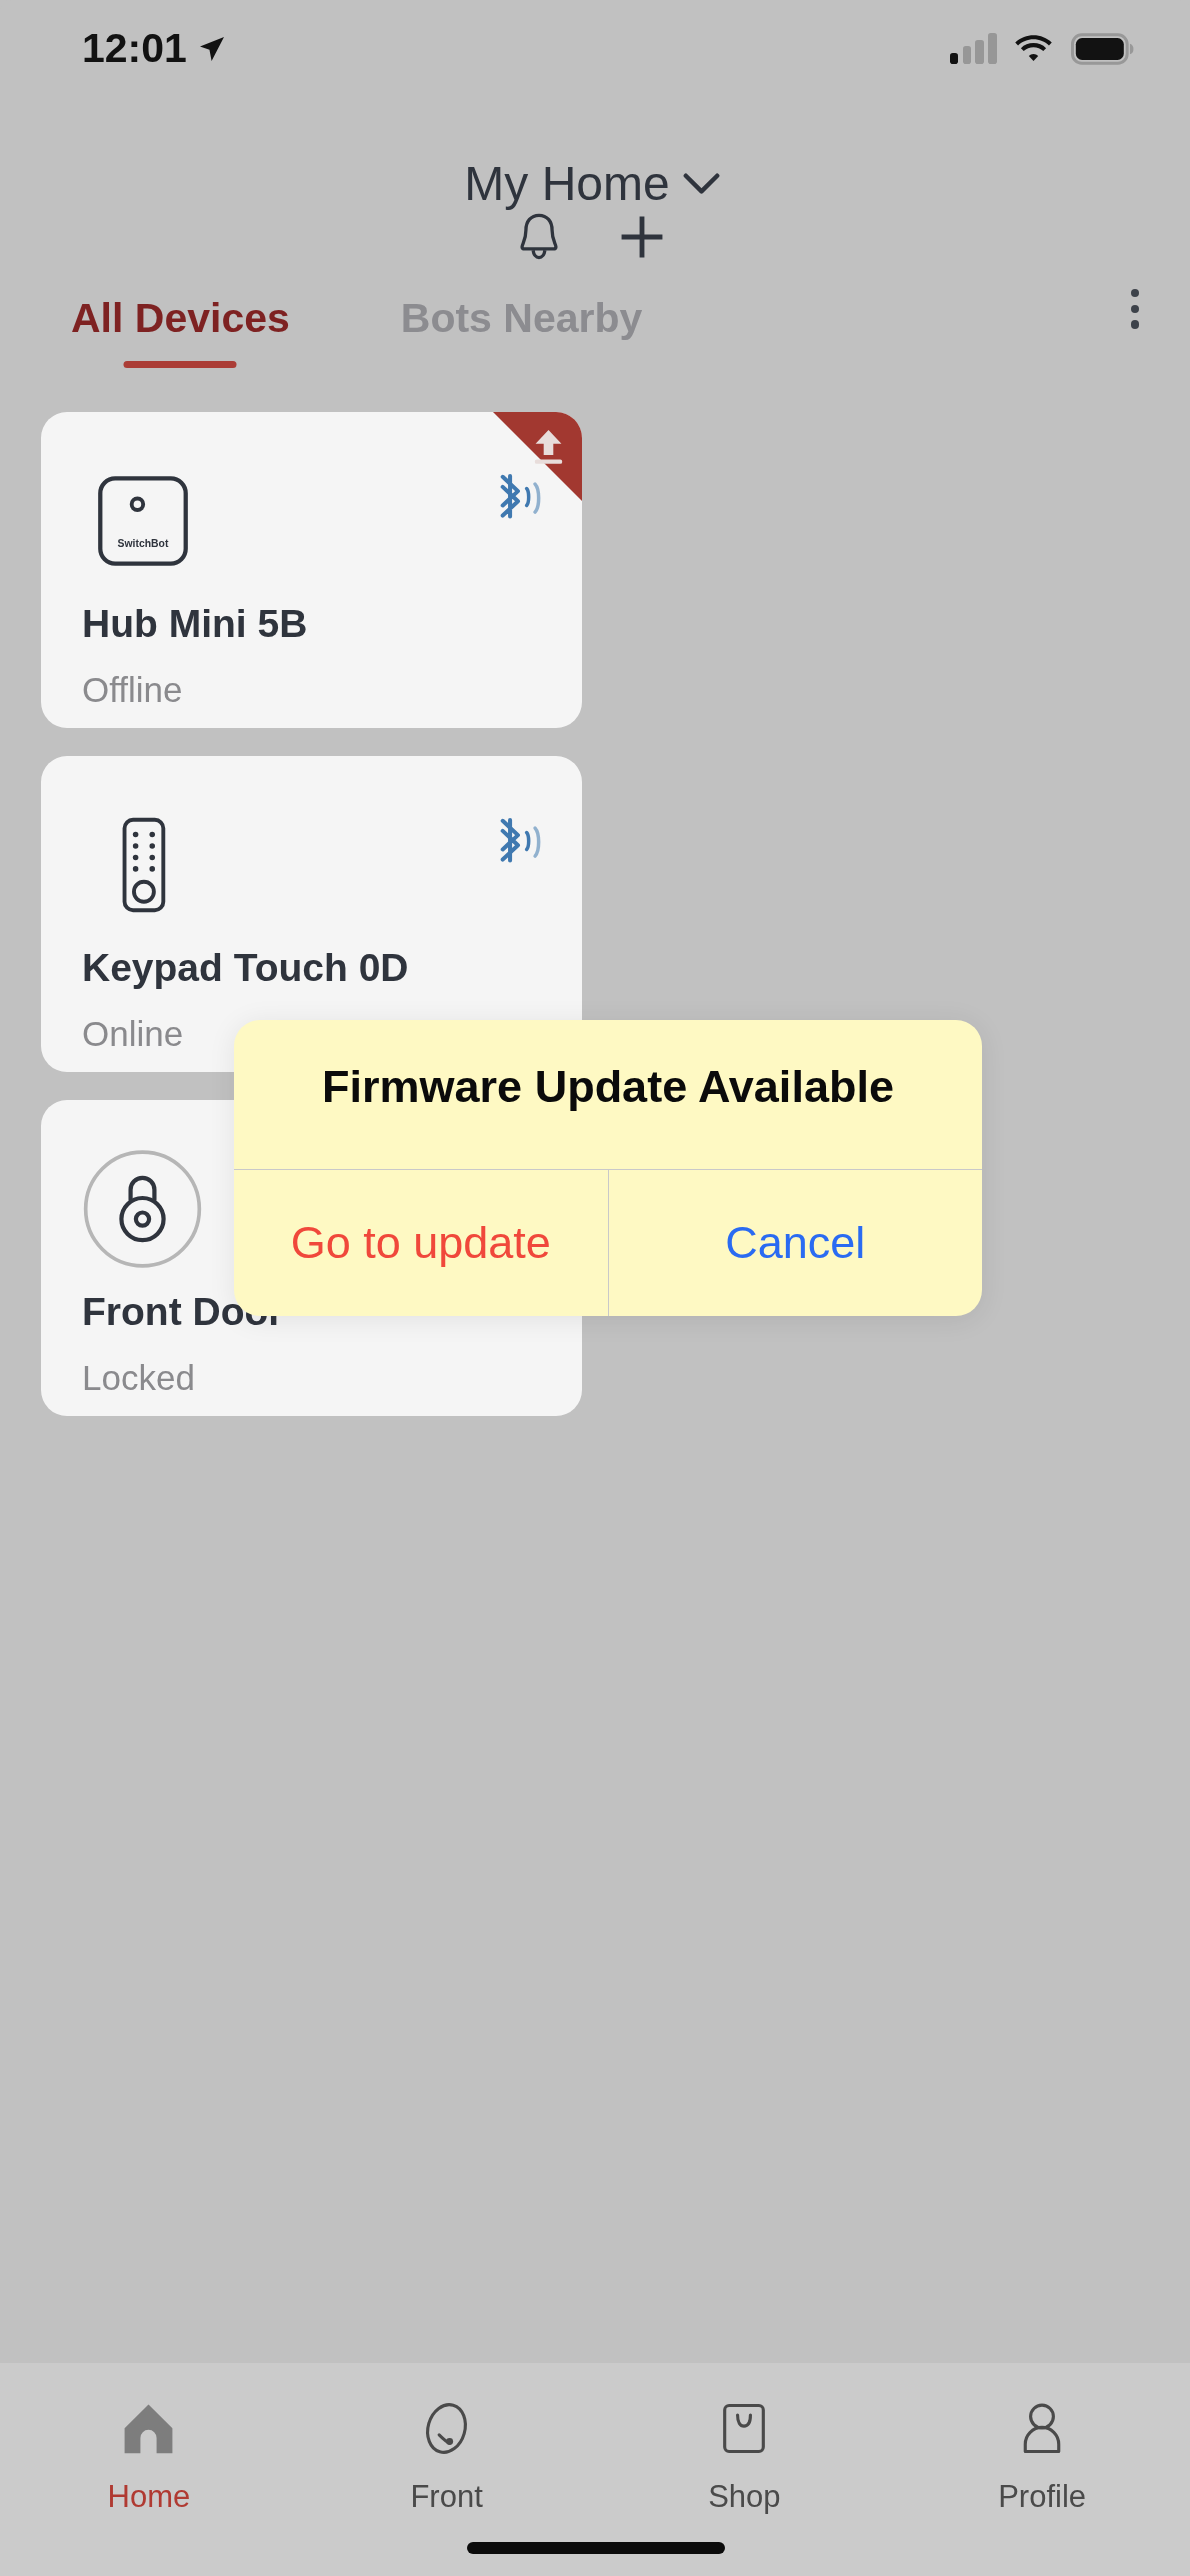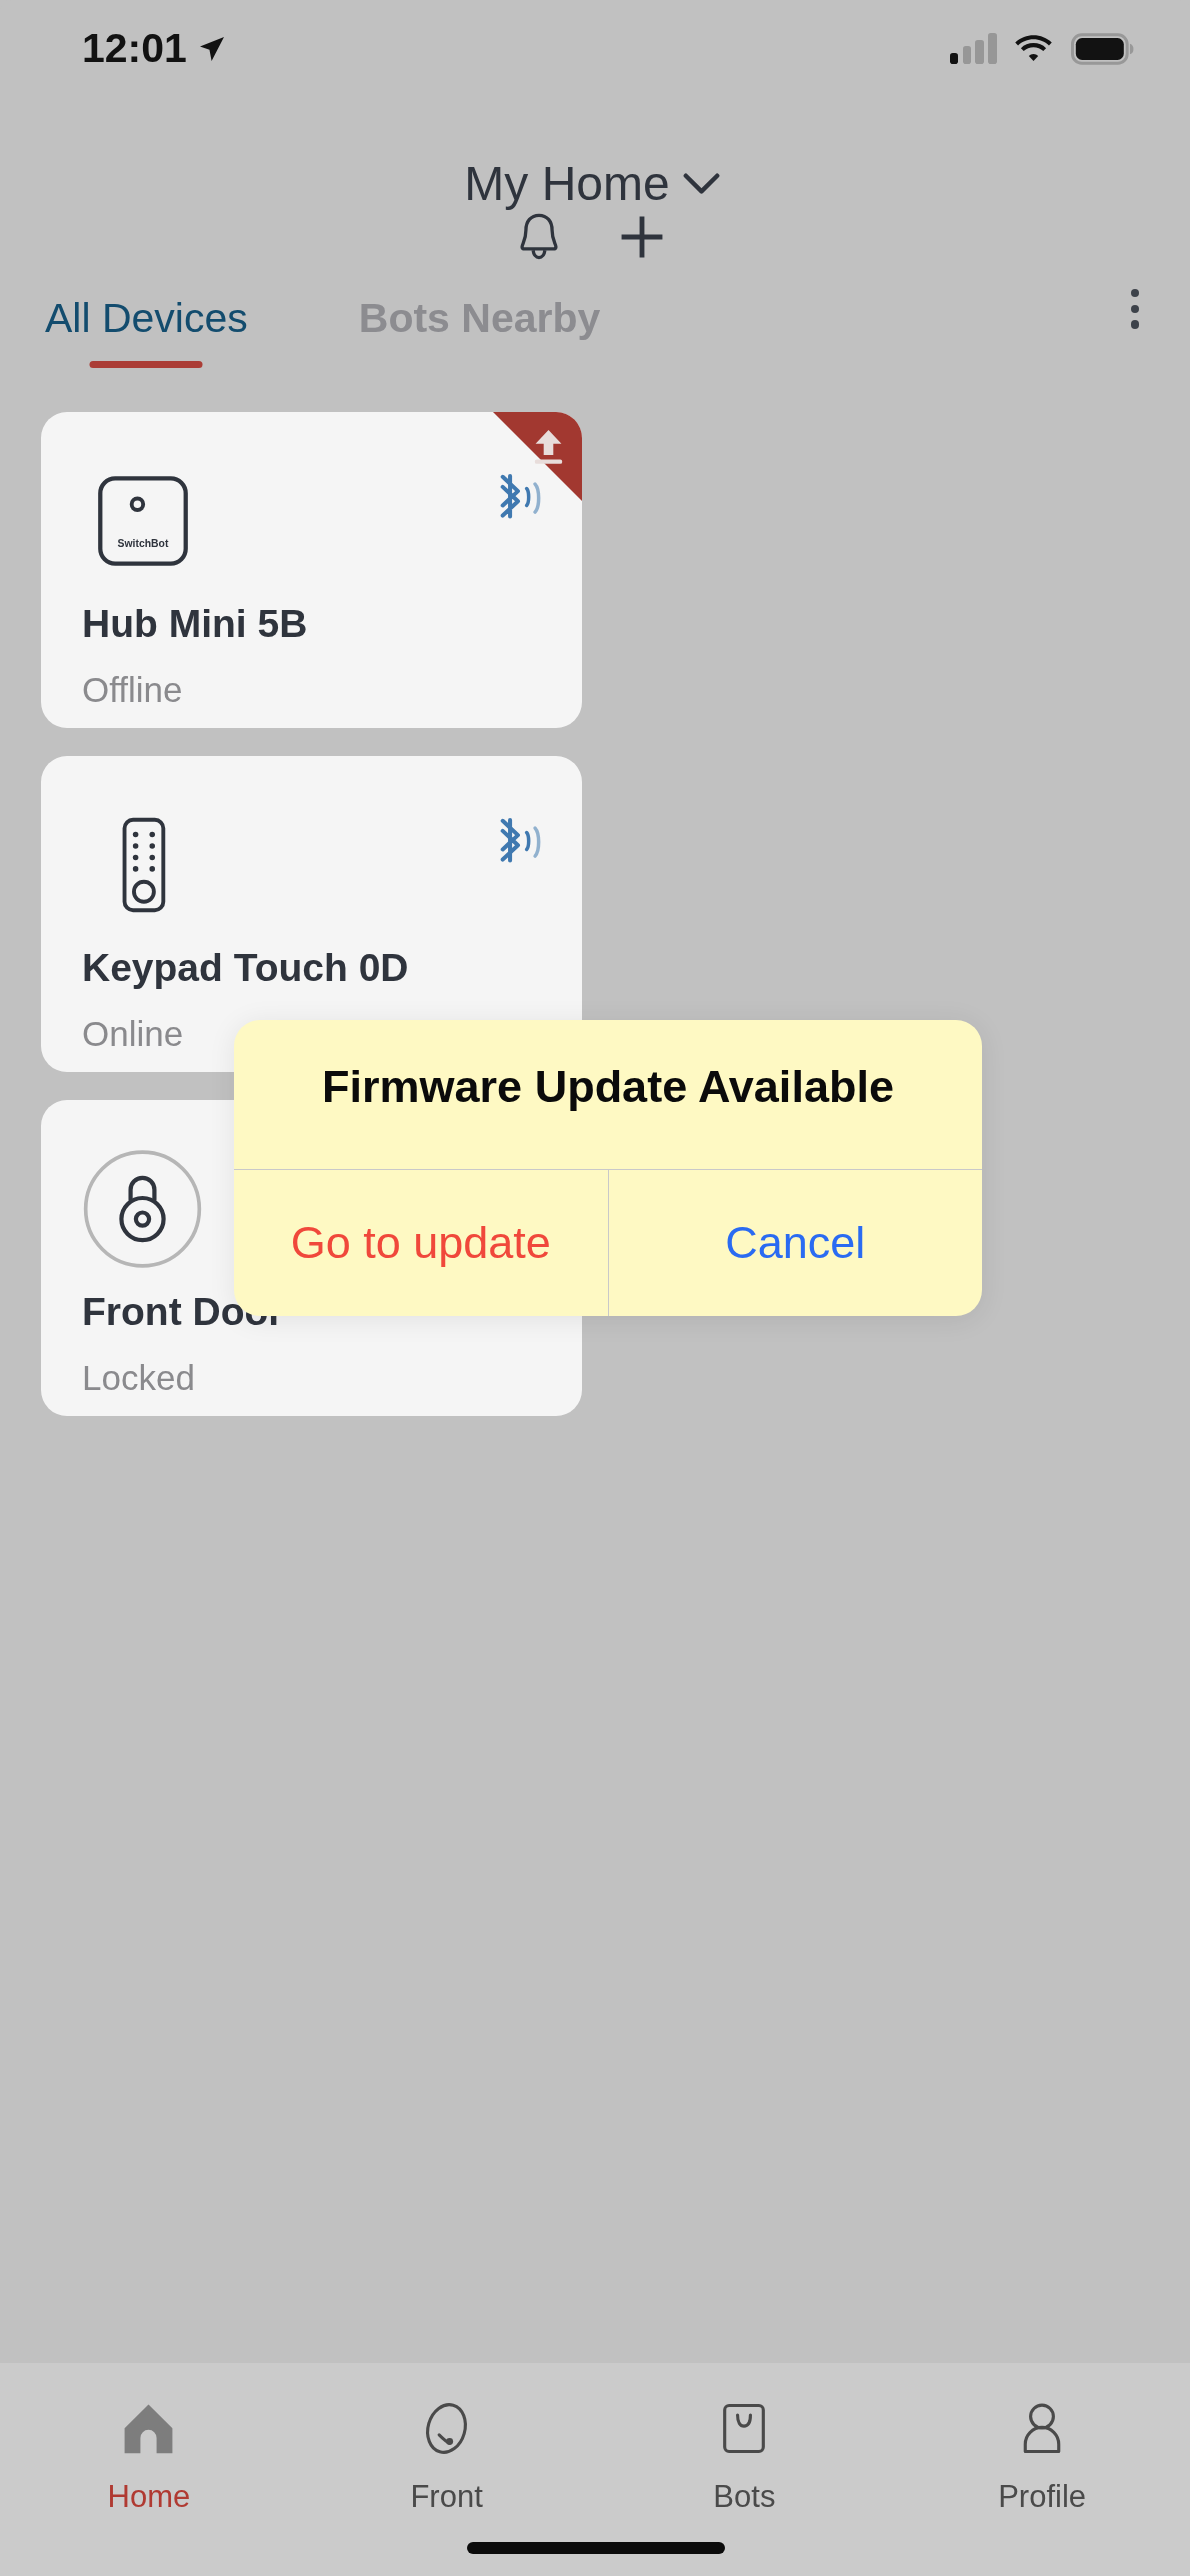--- a/index.html
+++ b/index.html
@@ -51,21 +51,21 @@
 
   
   #tab-bar {
     position: absolute; top: 278px; left: 0; width: 1191px; height: 109px;
     padding: 0 52px 0 45px;
     display: flex; align-items: flex-start;
   }
   .tab {
     position: relative; font-size: 41px; padding-top: 16.7px;
   }
-  .tab#tab-all-devices { color: #0c4a6e; font-weight: 400; margin-right: 111px; }
+  .tab#tab-all-devices { color: #7f1d1d; font-weight: 700; margin-right: 111px; margin-left: 26px; }
   .tab#tab-bots-nearby { color: #8e8e93; font-weight: 600; }
   #tab-indicator {
     position: absolute; left: 50%; transform: translateX(-50%);
     bottom: -26px; width: 113px; height: 6.5px;
     background: #b03a32; border-radius: 3.7px;
   }
   #tab-menu-btn {
     margin-left: auto; margin-top: 11px;
     display: flex; flex-direction: column; gap: 7.4px; align-items: center;
   }
@@ -344,21 +344,21 @@
       <div class="nav-label">Front</div>
     </div>
 
     <div class="nav-item">
       <div class="nav-icon">
         <svg width="50" height="57" viewBox="0 0 27 31">
           <rect x="3" y="3" width="21" height="25" rx="2.4" fill="none" stroke="#4a4a4a" stroke-width="1.7"></rect>
           <path d="M10 8.2 c0 4 1.4 6 3.5 6 s3.5-2 3.5-6" fill="none" stroke="#4a4a4a" stroke-width="1.7" stroke-linecap="round"></path>
         </svg>
       </div>
-      <div class="nav-label">Bots</div>
+      <div class="nav-label">Shop</div>
     </div>
 
     <div class="nav-item">
       <div class="nav-icon">
         <svg width="50" height="57" viewBox="0 0 27 31">
           <circle cx="13.5" cy="9" r="6.2" fill="none" stroke="#4a4a4a" stroke-width="1.7"></circle>
           <path d="M4.4 28 V24 a9.1 9.1 0 0 1 18.2 0 V28 Z" fill="none" stroke="#4a4a4a" stroke-width="1.7" stroke-linejoin="round"></path>
         </svg>
       </div>
       <div class="nav-label">Profile</div>

